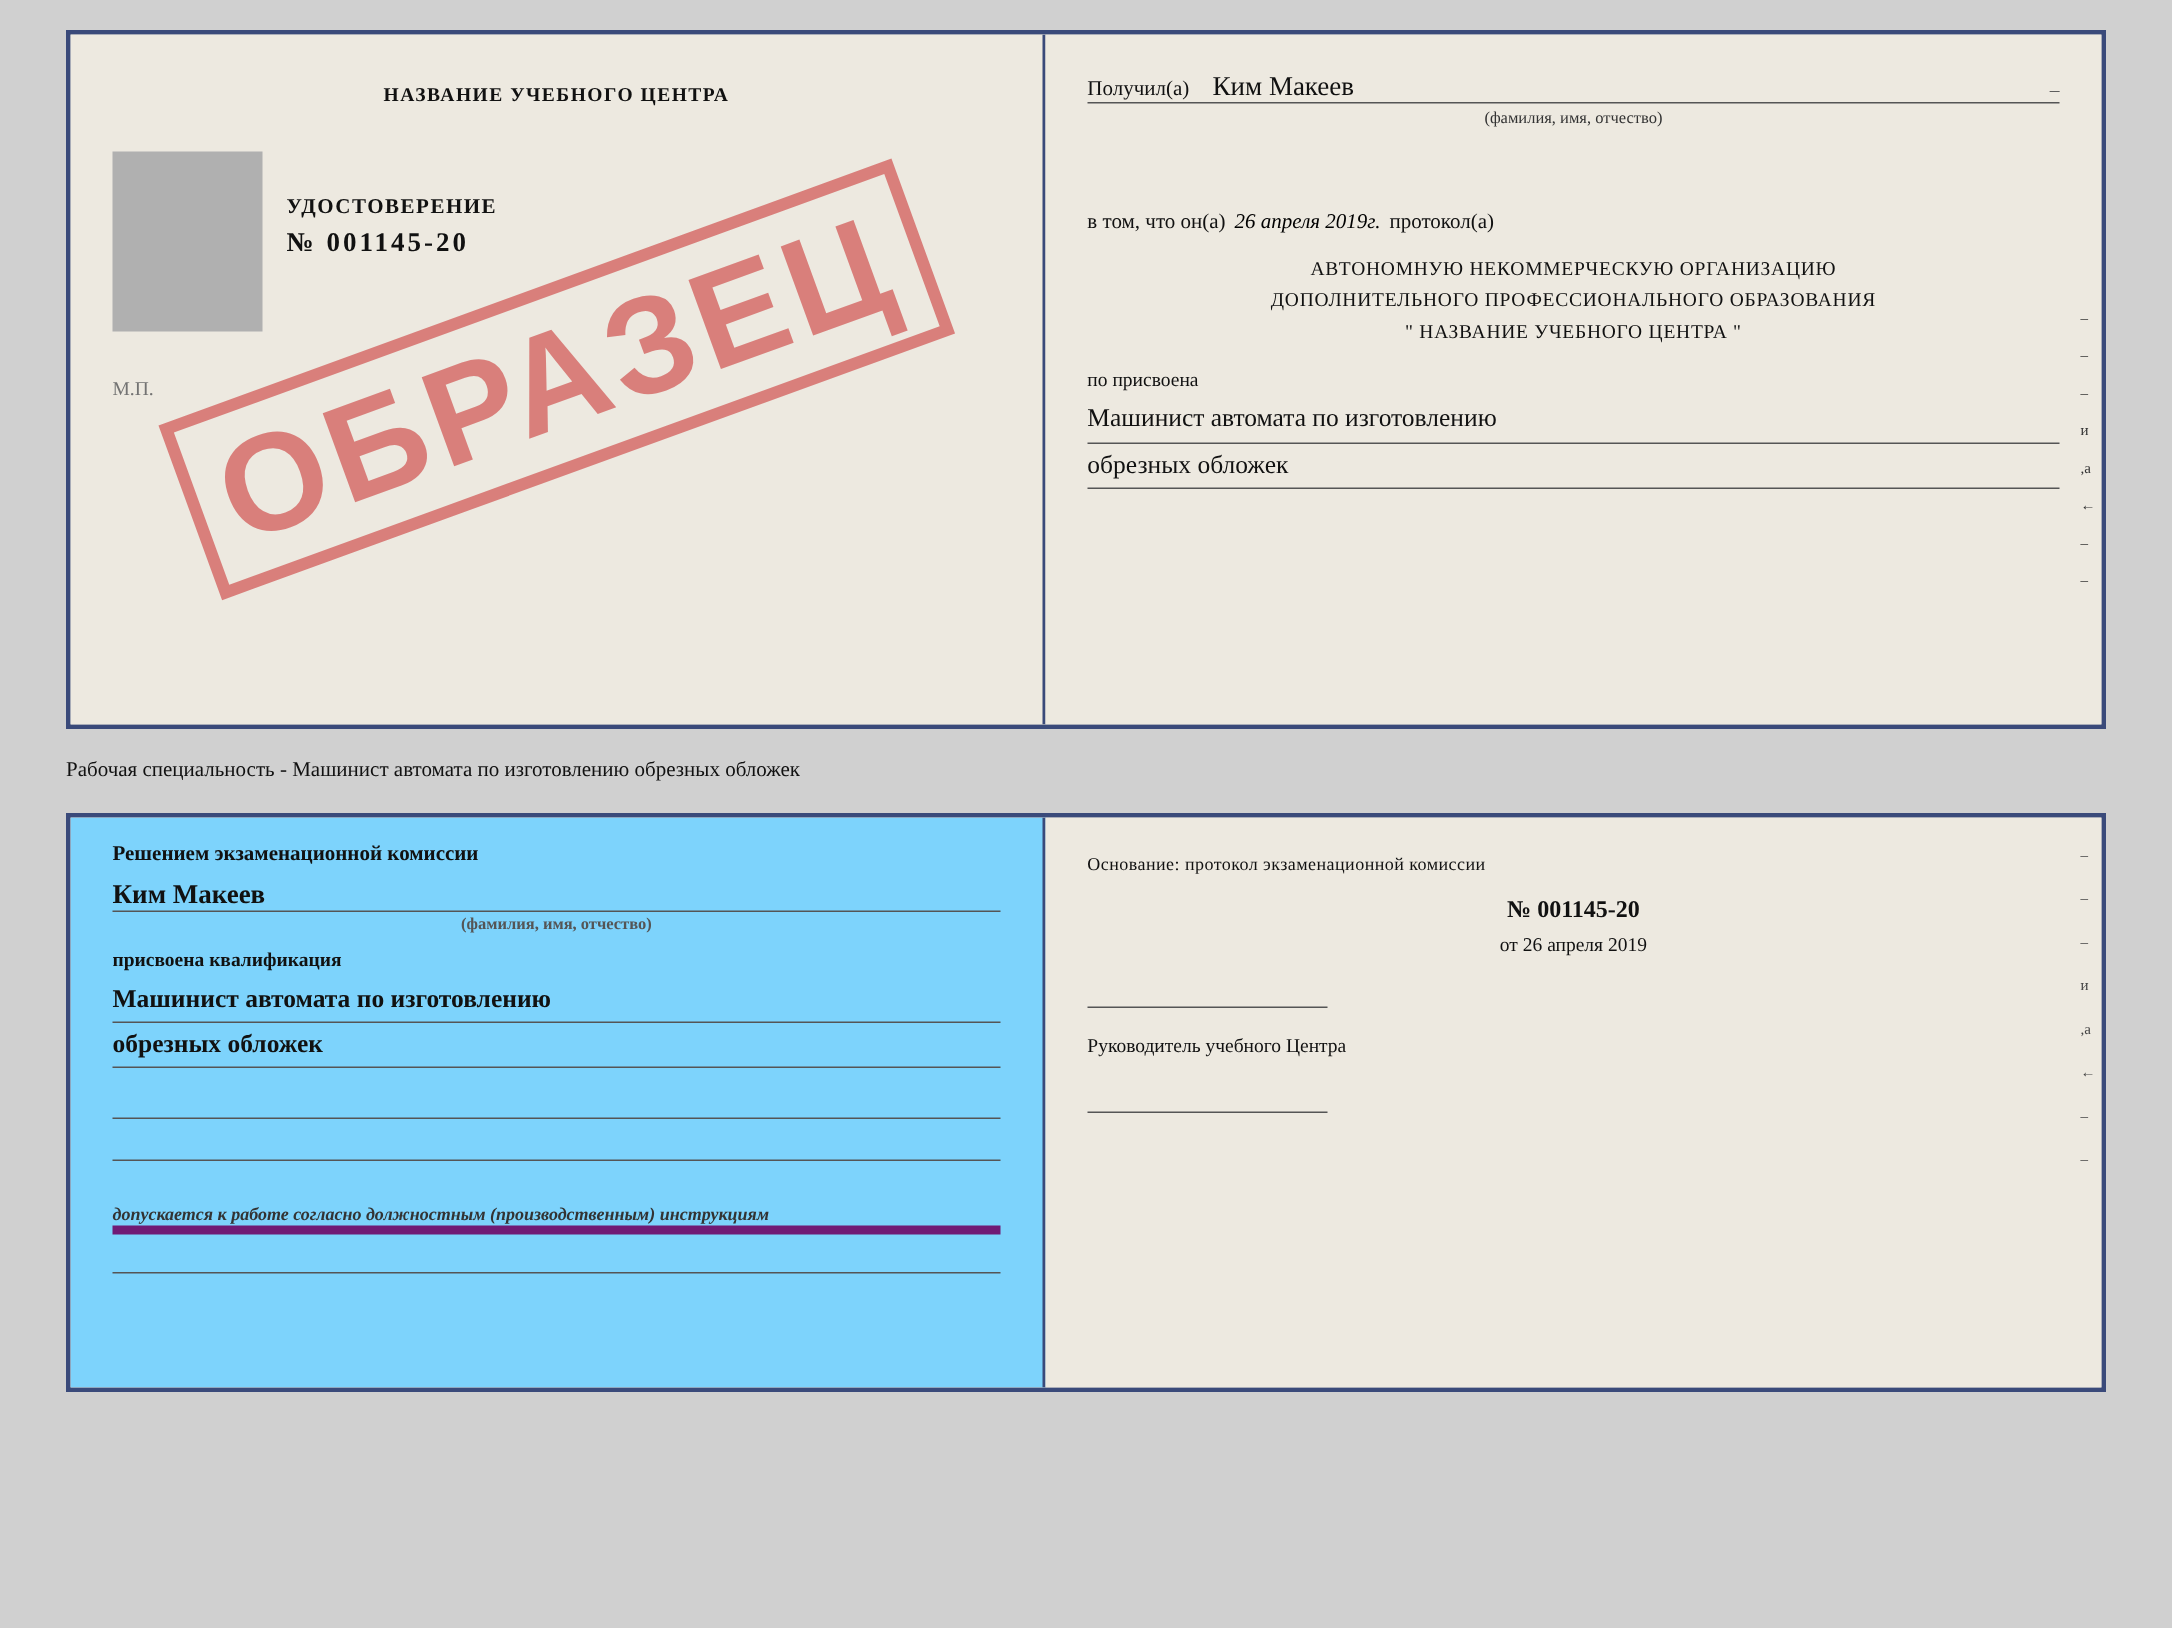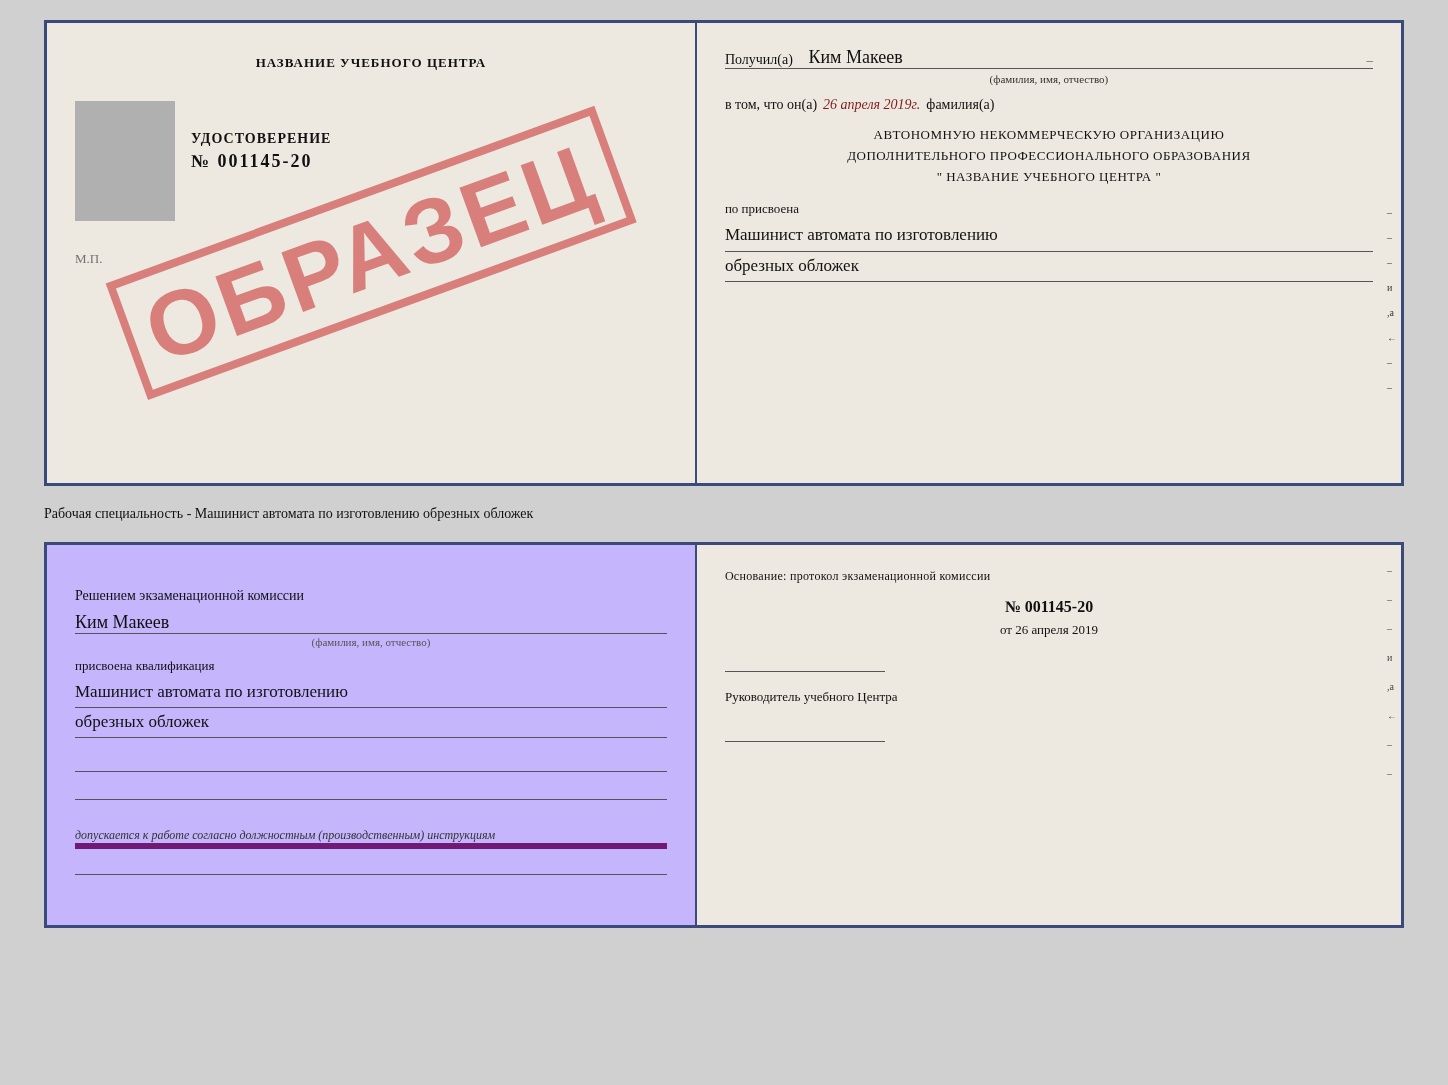--- a/index.html
+++ b/index.html
@@ -149,21 +149,22 @@
       margin-bottom: 6px;
       display: flex;
       align-items: flex-end;
       gap: 6px;
     }
 
     .date-handwritten {
       font-family: 'Segoe Script', cursive;
       font-style: italic;
       font-size: 14px;
-      color: #7f1d1d;
+      color: #000000;
+      margin-top: 44px;
     }
 
     .org-block {
       text-align: center;
       font-size: 13px;
       letter-spacing: 0.5px;
       text-transform: uppercase;
       color: #111;
       margin: 12px 0 4px 0;
       line-height: 1.6;
@@ -215,23 +216,24 @@
       background: #ede9e0;
       border: 3px solid #3a4a7a;
       display: flex;
       position: relative;
       overflow: hidden;
     }
 
     .bottom-left {
       width: 48%;
       border-right: 2px solid #3a4a7a;
-      padding: 40px 28px;
-      background: #c4b5fd;
+      padding: 14px 28px;
+      background: #7dd3fc;
       min-height: 380px;
+      font-weight: bold;
     }
 
     .bottom-right {
       width: 52%;
       padding: 24px 28px;
       background: #ede9e0;
       position: relative;
     }
 
     .section-title {
@@ -368,21 +370,21 @@
     <div class="received-line">
       <span>Получил(а)</span>&nbsp;
       <span class="name-handwritten">Ким Макеев</span>
       <span style="font-size:13px;color:#555;margin-left:6px;">–</span>
     </div>
     <div class="subtitle-small">(фамилия, имя, отчество)</div>
 
     <div class="date-line">
       <span>в том, что он(а)</span>
       <span class="date-handwritten">26 апреля 2019г.</span>
-      <span>фамилия(а)</span>
+      <span>протокол(а)</span>
     </div>
 
     <div class="org-block">
       <div>АВТОНОМНУЮ НЕКОММЕРЧЕСКУЮ ОРГАНИЗАЦИЮ</div>
       <div>ДОПОЛНИТЕЛЬНОГО ПРОФЕССИОНАЛЬНОГО ОБРАЗОВАНИЯ</div>
       <div class="quotes">"    НАЗВАНИЕ УЧЕБНОГО ЦЕНТРА    "</div>
     </div>
 
     <div class="profession-label">по присвоена</div>
     <span class="profession-handwritten">Машинист автомата по изготовлению</span>

